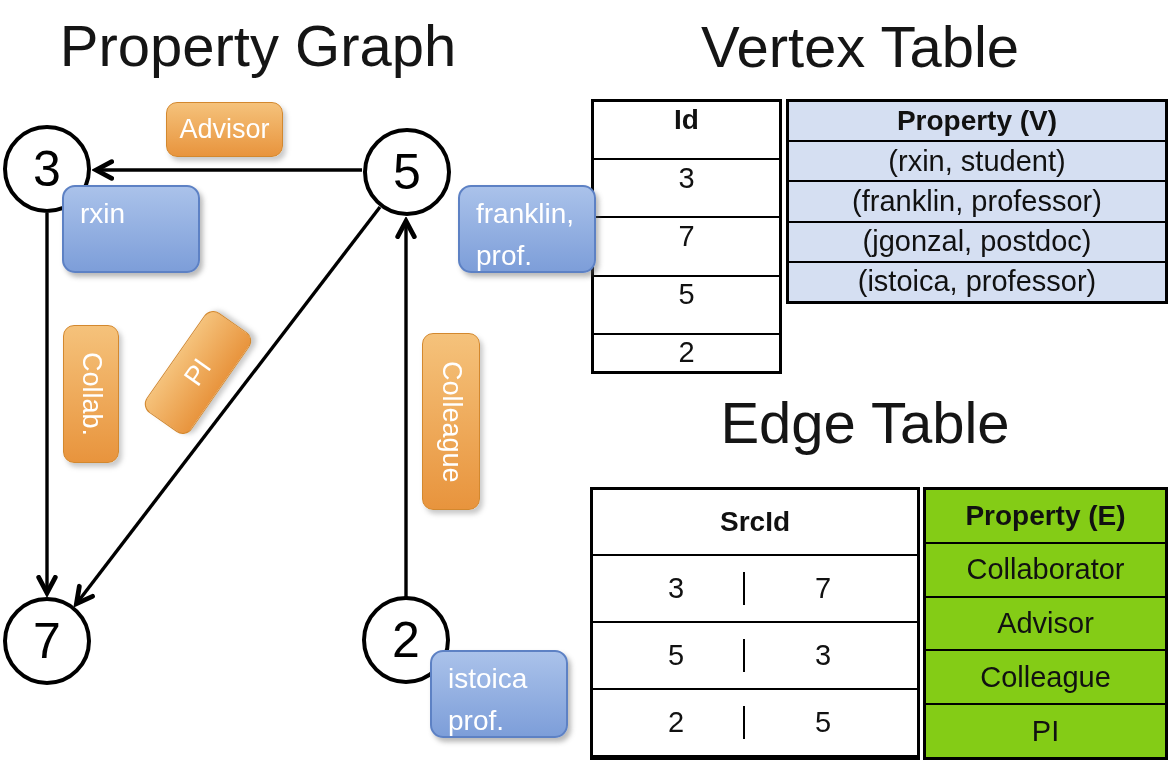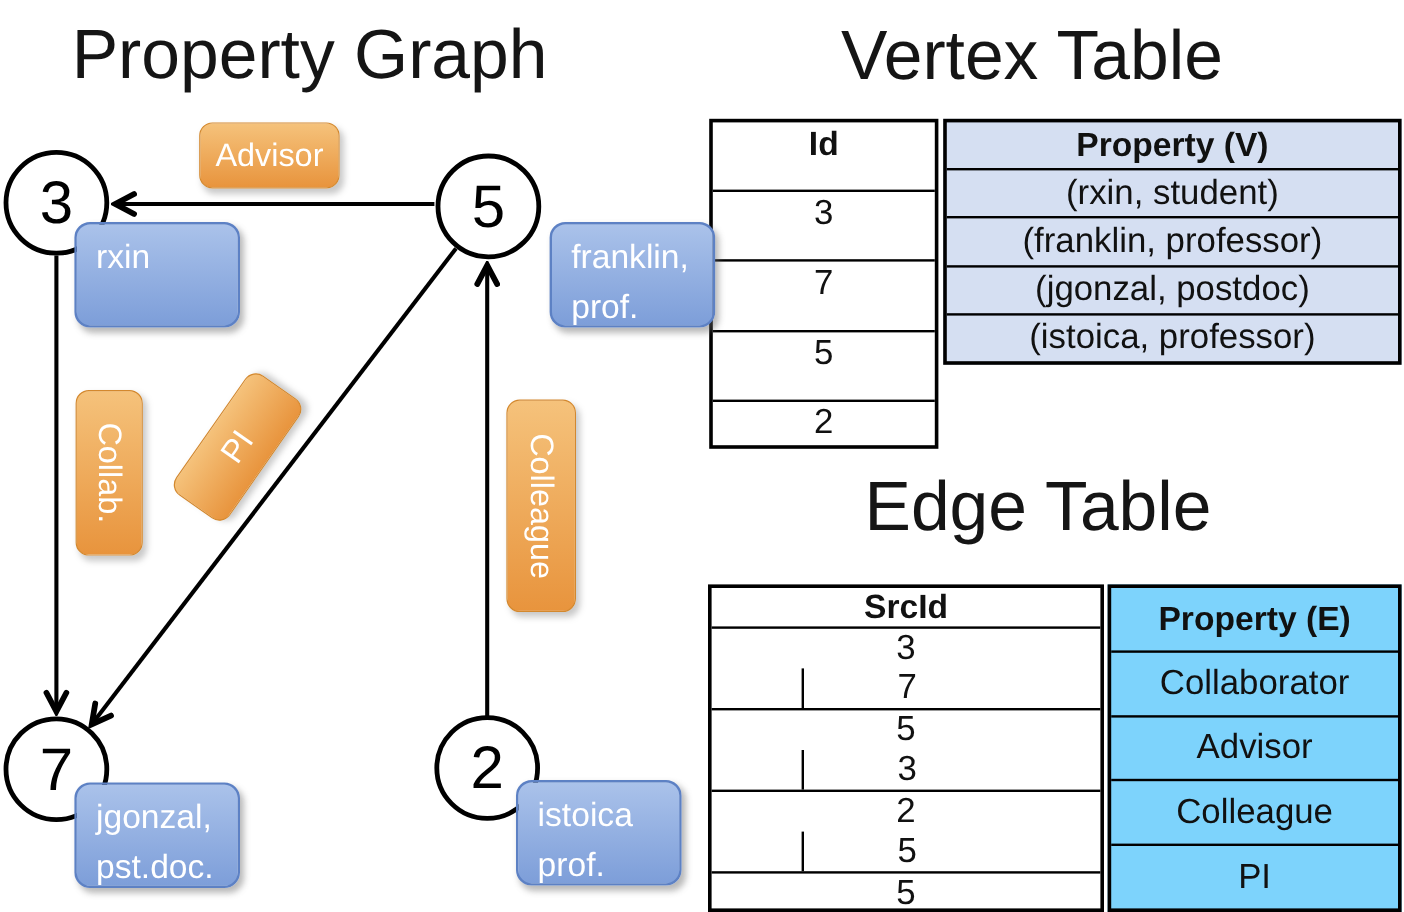--- a/index.html
+++ b/index.html
@@ -64,29 +64,29 @@
     position:absolute; box-sizing:border-box; border:3px solid #000;
     background:#fff; display:flex; flex-direction:column; z-index:2;
   }
   .col-table .row {
     flex:1; display:flex; align-items:center; justify-content:center;
     border-top:2.5px solid #000; box-sizing:border-box;
     font-size:29px; color:#111; text-align:center;
   }
   .col-table .row:first-child { border-top:none; font-weight:bold; font-size:28px; }
   .num { font-size:32px; }
-  .split { flex-direction:column; padding:0; }
+  .split { flex-direction:row; padding:16px; }
   .split .cell { display:flex; align-items:center; justify-content:center; height:100%; box-sizing:border-box; }
   .cell.c1 { width:46%; }
   .cell.c2 { width:54%; border-left:2.5px solid #000; }
 
   #vt-id   { left:591px; top:99px;  width:191px; height:275px;gap:20px; }
   #vt-prop { left:786px; top:99px;  width:382px; height:205px; background:#d5dff2; }
   #et-ids  { left:590px; top:487px; width:330px; height:273px; }
-  #et-prop { left:923px; top:487px; width:245px; height:273px; background:#7dd3fc; }
+  #et-prop { left:923px; top:487px; width:245px; height:273px; background:#84cc16; }
 </style>
 </head>
 <body>
 
 <div id="stage">
 
   <div class="title" id="pg-title">Property Graph</div>
   <div class="title" id="et-title">Edge Table</div>
   <div class="title" id="vt-title">Vertex Table</div>
 
@@ -114,24 +114,20 @@
   <div class="node" id="node-2">
       <span>2</span>
     </div>
 
   <div class="vprop" id="vprop-rxin">
     <span>rxin</span>
   </div>
   <div class="vprop" id="vprop-franklin">
     <span>franklin,</span>
     <span>prof.</span>
-  </div>
-  <div class="vprop" id="vprop-jgonzal">
-    <span>jgonzal,</span>
-    <span>pst.doc.</span>
   </div>
   <div class="vprop" id="vprop-istoica">
     <span>istoica</span>
     <span>prof.</span>
   </div>
 
   <div class="elabel" id="elabel-advisor">Advisor</div>
   <div class="elabel" id="elabel-collab">Collab.</div>
   <div class="elabel" id="elabel-pi">PI</div>
   <div class="elabel" id="elabel-colleague">Colleague</div>

